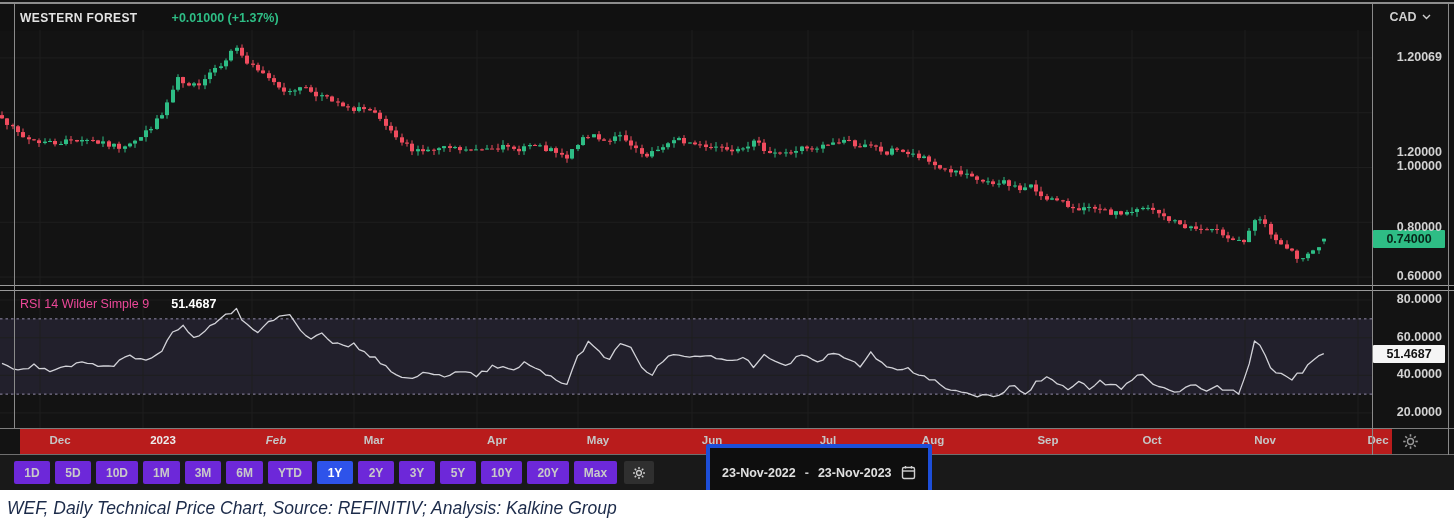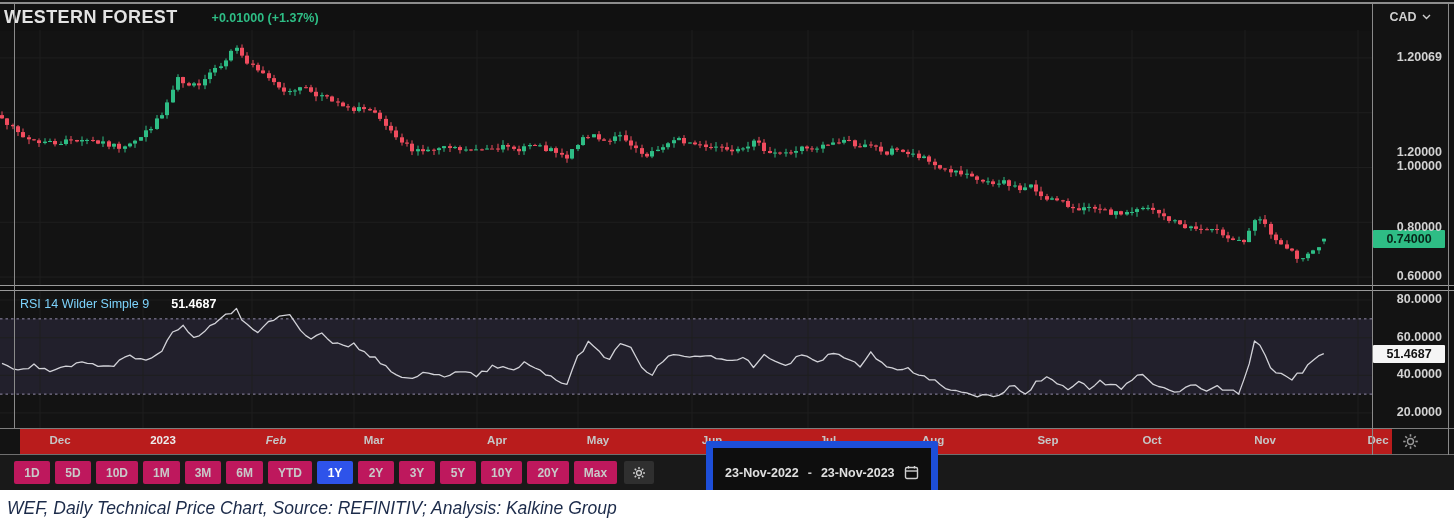--- a/index.html
+++ b/index.html
@@ -1,51 +1,51 @@
 <!DOCTYPE html>
 <html><head>
 <meta charset="utf-8">
 <style>
   html,body{margin:0;padding:0;background:#ffffff;}
   body{width:1454px;height:527px;overflow:hidden;font-family:"Liberation Sans",sans-serif;}
   .chart-app{position:relative;width:1454px;height:490px;background:#131313;overflow:hidden;}
   .top-border{position:absolute;left:0;top:2px;width:1454px;height:2px;background:#8d8d8d;}
   .header-row{position:absolute;left:0;top:4px;width:1372px;height:27px;display:flex;align-items:center;background:#111111;}
-  .symbol{color:#e3e3e3;font-size:18px;font-weight:bold;letter-spacing:.4px;margin-left:4px;margin-right:34px;}
+  .symbol{color:#e3e3e3;font-size:12px;font-weight:bold;letter-spacing:.4px;margin-left:20px;margin-right:34px;}
   .legend{display:flex;align-items:center;}
   .legend-item{margin-right:15px;font-size:12.5px;font-weight:bold;}
   .legend-key{color:#a7adb3;margin-right:1px;}
   .legend-val{color:#2ebd85;}
   .change{color:#2ebd85;font-size:12.5px;font-weight:bold;}
   .currency-cell{position:absolute;left:1372px;top:4px;width:76px;height:26px;display:flex;align-items:center;justify-content:center;gap:5px;color:#cfcfcf;font-size:12.5px;font-weight:bold;cursor:pointer;}
   #price-svg{position:absolute;left:0;top:30px;}
   #rsi-svg{position:absolute;left:0;top:291px;}
   .splitter{position:absolute;left:0;top:285px;width:1454px;height:6px;background:#0b0b0b;border-top:1px solid #9a9a9a;border-bottom:1px solid #9a9a9a;box-sizing:border-box;cursor:row-resize;}
   .rsi-head{position:absolute;left:20px;top:297px;display:flex;align-items:baseline;gap:22px;}
-  .rsi-label{color:#7dd3fc;font-size:12.5px;}
+  .rsi-label{color:#ec4899;font-size:12.5px;}
   .rsi-value{color:#ffffff;font-size:12.5px;font-weight:bold;}
   .axis-label{position:absolute;left:1372px;width:70px;text-align:right;color:#d2d2d2;font-size:12.5px;font-weight:bold;padding-right:4px;}
   .price-tag{position:absolute;left:1373px;width:72px;height:18px;background:#2ebd85;color:#08261a;font-size:12.5px;font-weight:bold;text-align:center;line-height:18px;border-radius:1px;}
   .rsi-tag{position:absolute;left:1373px;width:72px;height:18px;background:#f5f5f5;color:#111;font-size:12.5px;font-weight:bold;text-align:center;line-height:18px;border-radius:1px;}
   .date-axis{position:absolute;left:0;top:428px;width:1372px;height:26px;background:#b91c1c;margin-left:20px;}
   .month-label{position:absolute;top:6px;transform:translateX(-50%);color:#c6c6c6;font-size:11.5px;font-weight:bold;white-space:nowrap;}
   .month-label.year{color:#ececec;}
   .axis-gear{position:absolute;left:1372px;top:428px;width:76px;height:26px;display:flex;align-items:center;justify-content:center;cursor:pointer;}
   .hline{position:absolute;left:0;width:1454px;height:1px;background:#7e7e7e;}
   .hl-top-axis{top:428px;}
   .hl-toolbar{top:454px;background:#6f6f6f;}
   .vline{position:absolute;top:4px;width:1px;background:#8a8a8a;}
   .v14{left:14px;height:424px;}
   .v1372{left:1372px;height:451px;}
   .v1448{left:1448px;height:451px;}
   .toolbar{position:absolute;left:0;top:455px;width:1454px;height:35px;background:#191919;display:flex;align-items:center;padding-left:14px;box-sizing:border-box;}
-  .period{height:23px;min-width:36px;padding:0 10px;margin-right:5px;background:#be185d;border:none;border-radius:2px;color:#c9c9c9;font-size:12px;font-weight:bold;font-family:"Liberation Sans",sans-serif;cursor:pointer;}
+  .period{height:23px;min-width:36px;padding:0 10px;margin-right:5px;background:#6d28d9;border:none;border-radius:2px;color:#c9c9c9;font-size:12px;font-weight:bold;font-family:"Liberation Sans",sans-serif;cursor:pointer;}
   .period.active{background:#2e53ea;color:#ffffff;}
   .gear-btn{height:23px;width:30px;margin-left:2px;background:#2f2f2f;border:none;border-radius:2px;display:flex;align-items:center;justify-content:center;cursor:pointer;}
-  .date-range{margin-left:52px;height:25px;display:flex;align-items:center;gap:9px;padding:12px 12px;background:#0e0e0e;border:7px solid #1d4ed8;border-radius:2px;color:#e0e0e0;font-size:12.5px;font-weight:bold;cursor:pointer;}
+  .date-range{margin-left:52px;height:25px;display:flex;align-items:center;gap:9px;padding:12px 12px;background:#0e0e0e;border:4px solid #1d4ed8;border-radius:2px;color:#e0e0e0;font-size:12.5px;font-weight:bold;cursor:pointer;}
   .date-range .dash{color:#c9c9c9;}
   .caption-row{width:1454px;height:37px;background:#ffffff;display:flex;align-items:center;}
   .caption-text{margin-left:7px;font-size:17.5px;font-style:italic;color:#1c2b4a;}
   svg{display:block;}
 </style>
 </head>
 <body>
 
 <div class="chart-app">
   <div class="top-border"></div>

